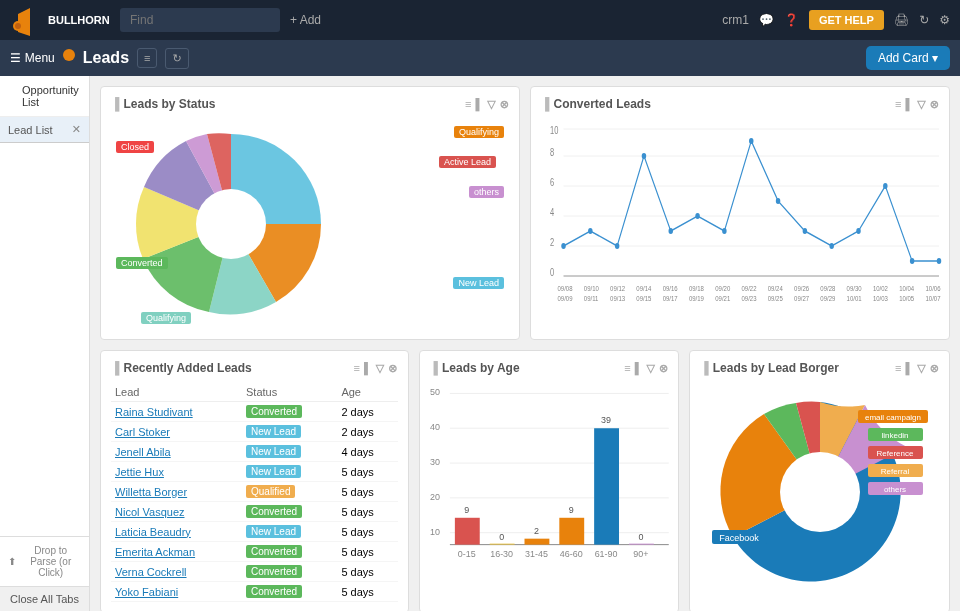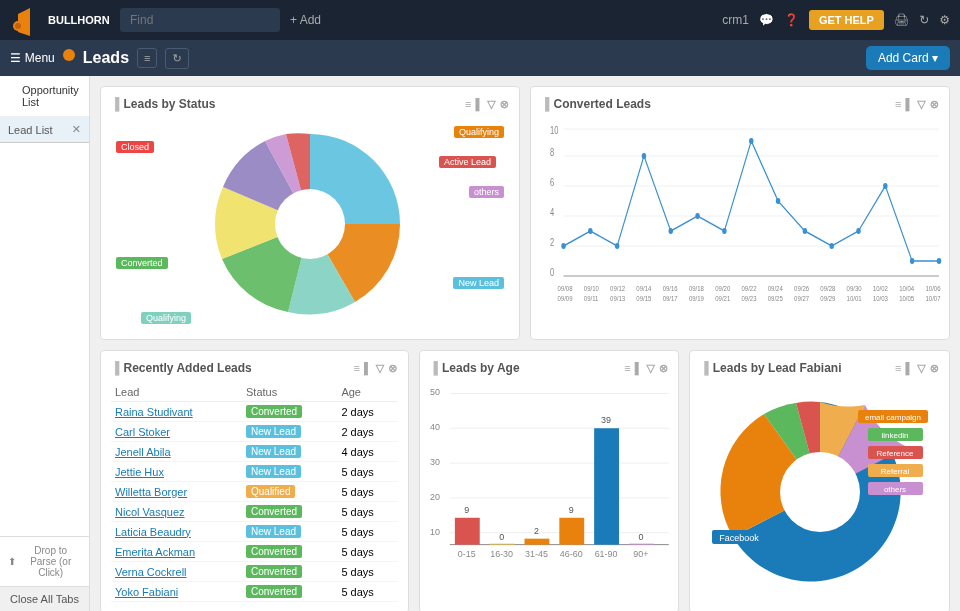--- a/index.html
+++ b/index.html
@@ -215,21 +215,20 @@
     }
     .card-header-icons span {
       cursor: pointer;
       font-size: 11px;
     }
 
     
     .pie-area {
       display: flex;
       align-items: center;
-      justify-content: center;
       flex: 1;
       position: relative;
     }
 
     
     .line-chart-area {
       flex: 1;
       position: relative;
     }
 
@@ -623,21 +622,21 @@
             <text x="142" y="174" font-size="9" fill="#888" text-anchor="middle">46-60</text>
             <text x="177" y="174" font-size="9" fill="#888" text-anchor="middle">61-90</text>
             <text x="212" y="174" font-size="9" fill="#888" text-anchor="middle">90+</text>
           </svg>
         </div>
       </div>
 
       <div class="card card-third">
         <div class="card-header">
           <span style="color:#bbb;">▐</span>
-          <span>Leads by Lead Fabiani</span>
+          <span>Leads by Lead Borger</span>
           <div class="card-header-icons">
             <span>≡</span>
             <span>▌</span>
             <span>▽</span>
             <span>⊗</span>
           </div>
         </div>
         <div class="donut-area">
           <svg width="220" height="185" viewBox="0 0 220 185">
 

